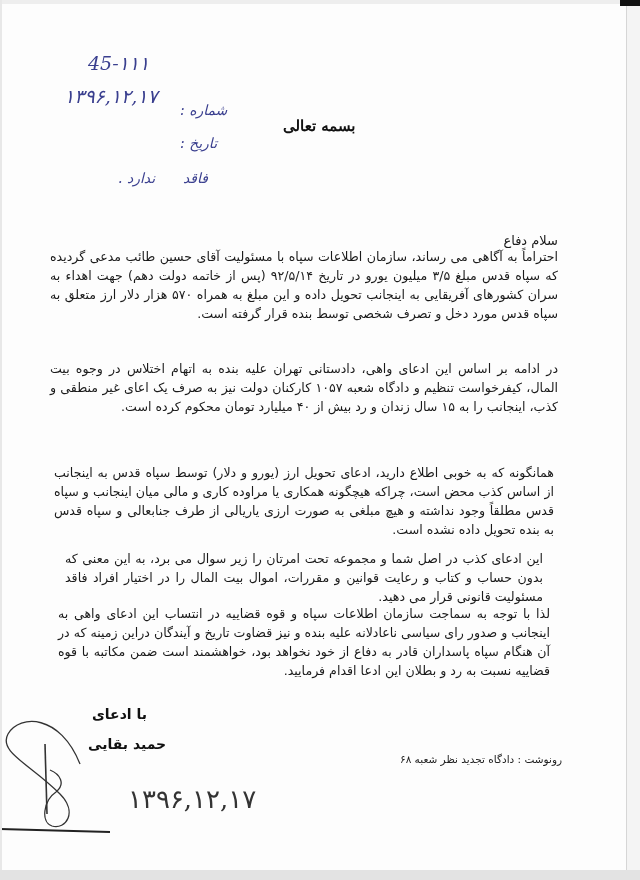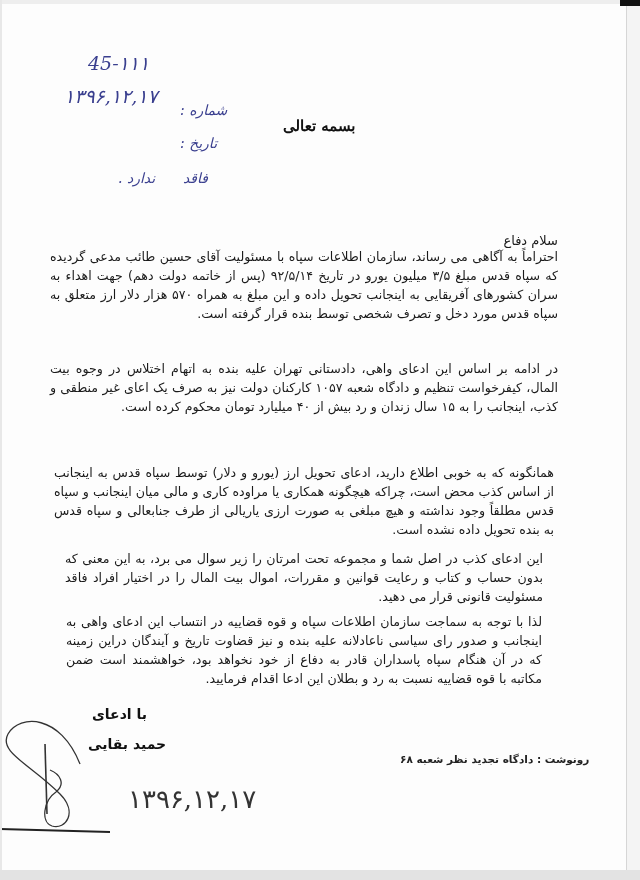--- a/index.html
+++ b/index.html
@@ -40,21 +40,21 @@
       position: absolute; right: 68px; top: 229px; direction: rtl;
       font-size: 13px; color: #1a1a1a;
     }
     .para {
       position: absolute; left: 50px; right: 68px;
       direction: rtl; text-align: justify; text-align-last: right;
       font-size: 12.6px; line-height: 19px; color: #1a1a1a;
       font-family: "DejaVu Sans", sans-serif;
     }
     .closing { position:absolute; left:92px; direction:rtl; font-weight:bold; font-size:14px; color:#111; }
-    .cc { position:absolute; left:400px; top:749px; direction:rtl; font-weight:bold; font-size:10.5px; color:#222; white-space:nowrap; }
+    .cc { position:absolute; left:400px; top:749px; direction:rtl; font-weight:normal; font-size:10.5px; color:#222; white-space:nowrap; }
     .sig-date { position:absolute; left:128px; top:780px; font-family:"DejaVu Serif", serif; font-size:26px; color:#333; direction:rtl; letter-spacing:1px; }
     svg.signature { position:absolute; left:0; top:700px; }
   </style>
 </head>
 <body>
 
 <div class="page">
 
   <span class="hw-label" style="left:180px; top:54px;">شماره :</span>
   <span class="handwritten" style="left:88px; top:48px;">45-۱۱۱</span>
@@ -67,21 +67,21 @@
 
   <div class="bismillah">بسمه تعالی</div>
 
 
   <div class="greeting">سلام دفاع</div>
 
   <p class="para" style="top:243px; margin:0;">احتراماً به آگاهی می رساند، سازمان اطلاعات سپاه با مسئولیت آقای حسین طائب مدعی گردیده که سپاه قدس مبلغ ۳/۵ میلیون یورو در تاریخ ۹۲/۵/۱۴ (پس از خاتمه دولت دهم) جهت اهداء به سران کشورهای آفریقایی به اینجانب تحویل داده و این مبلغ به همراه ۵۷۰ هزار دلار ارز متعلق به سپاه قدس مورد دخل و تصرف شخصی توسط بنده قرار گرفته است.</p>
   <p class="para" style="top:355px; margin:0;">در ادامه بر اساس این ادعای واهی، دادستانی تهران علیه بنده به اتهام اختلاس در وجوه بیت المال، کیفرخواست تنظیم و دادگاه شعبه ۱۰۵۷ کارکنان دولت نیز به صرف یک اعای غیر منطقی و کذب، اینجانب را به ۱۵ سال زندان و رد بیش از ۴۰ میلیارد تومان محکوم کرده است.</p>
   <p class="para" style="top:455px; margin:4px;">همانگونه که به خوبی اطلاع دارید، ادعای تحویل ارز (یورو و دلار) توسط سپاه قدس به اینجانب از اساس کذب محض است، چراکه هیچگونه همکاری یا مراوده کاری و مالی میان اینجانب و سپاه قدس مطلقاً وجود نداشته و هیچ مبلغی به صورت ارزی یاریالی از طرف جنابعالی و سپاه قدس به بنده تحویل داده نشده است.</p>
   <p class="para" style="top:530px; margin:15px;">این ادعای کذب در اصل شما و مجموعه تحت امرتان را زیر سوال می برد، به این معنی که بدون حساب و کتاب و رعایت قوانین و مقررات، اموال بیت المال را در اختیار افراد فاقد مسئولیت قانونی قرار می دهید.</p>
-  <p class="para" style="top:592px; margin:16px;">لذا با توجه به سماجت سازمان اطلاعات سپاه و قوه قضاییه در انتساب این ادعای واهی به اینجانب و صدور رای سیاسی ناعادلانه علیه بنده و نیز قضاوت تاریخ و آیندگان دراین زمینه که در آن هنگام سپاه پاسداران قادر به دفاع از خود نخواهد بود، خواهشمند است ضمن مکاتبه با قوه قضاییه نسبت به رد و بطلان این ادعا اقدام فرمایید.</p>
+  <p class="para" style="top:592px; margin:8px;">لذا با توجه به سماجت سازمان اطلاعات سپاه و قوه قضاییه در انتساب این ادعای واهی به اینجانب و صدور رای سیاسی ناعادلانه علیه بنده و نیز قضاوت تاریخ و آیندگان دراین زمینه که در آن هنگام سپاه پاسداران قادر به دفاع از خود نخواهد بود، خواهشمند است ضمن مکاتبه با قوه قضاییه نسبت به رد و بطلان این ادعا اقدام فرمایید.</p>
 
   <div class="closing" style="top:702px;">با ادعای</div>
   <div class="closing" style="top:732px; left:88px;">حمید بقایی</div>
 
   <div class="cc">رونوشت : دادگاه تجدید نظر شعبه ۶۸</div>
 
   <svg class="signature" width="200" height="140" viewBox="0 0 200 140">
     <path d="M80 60 C 60 10, 20 10, 8 30 C -2 48, 30 60, 60 90 C 78 108, 66 126, 52 122 C 40 118, 44 96, 56 88 C 66 80, 60 70, 50 66" fill="none" stroke="#333" stroke-width="1.3"></path>
     <path d="M45 40 L 47 110" fill="none" stroke="#333" stroke-width="1.6"></path>
     <path d="M0 125 L 110 128" fill="none" stroke="#222" stroke-width="1.8"></path>

